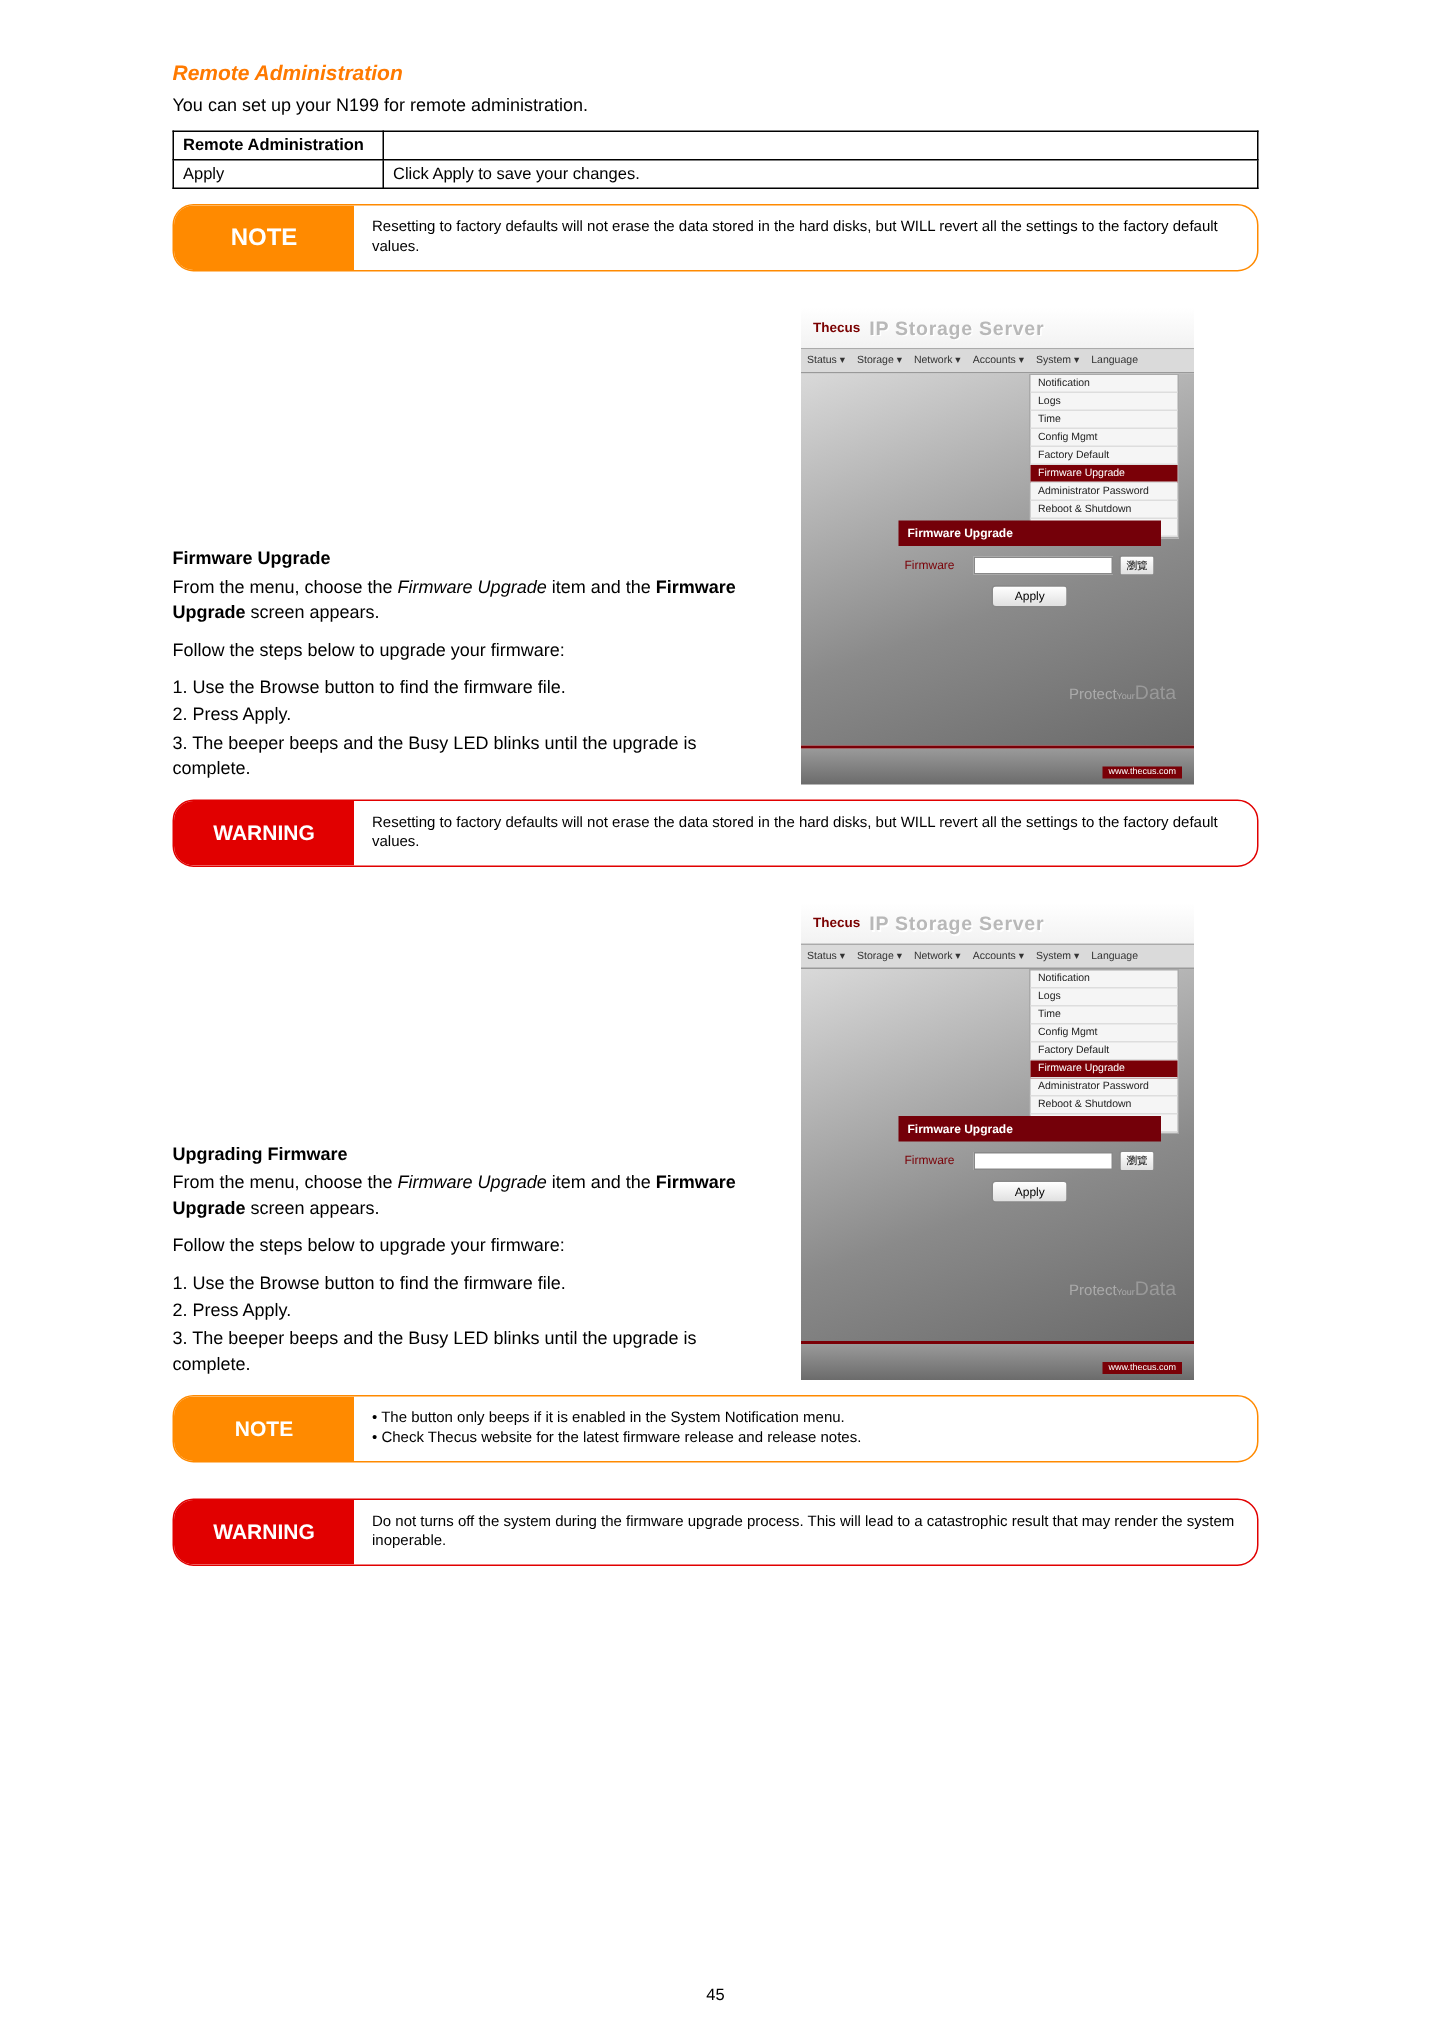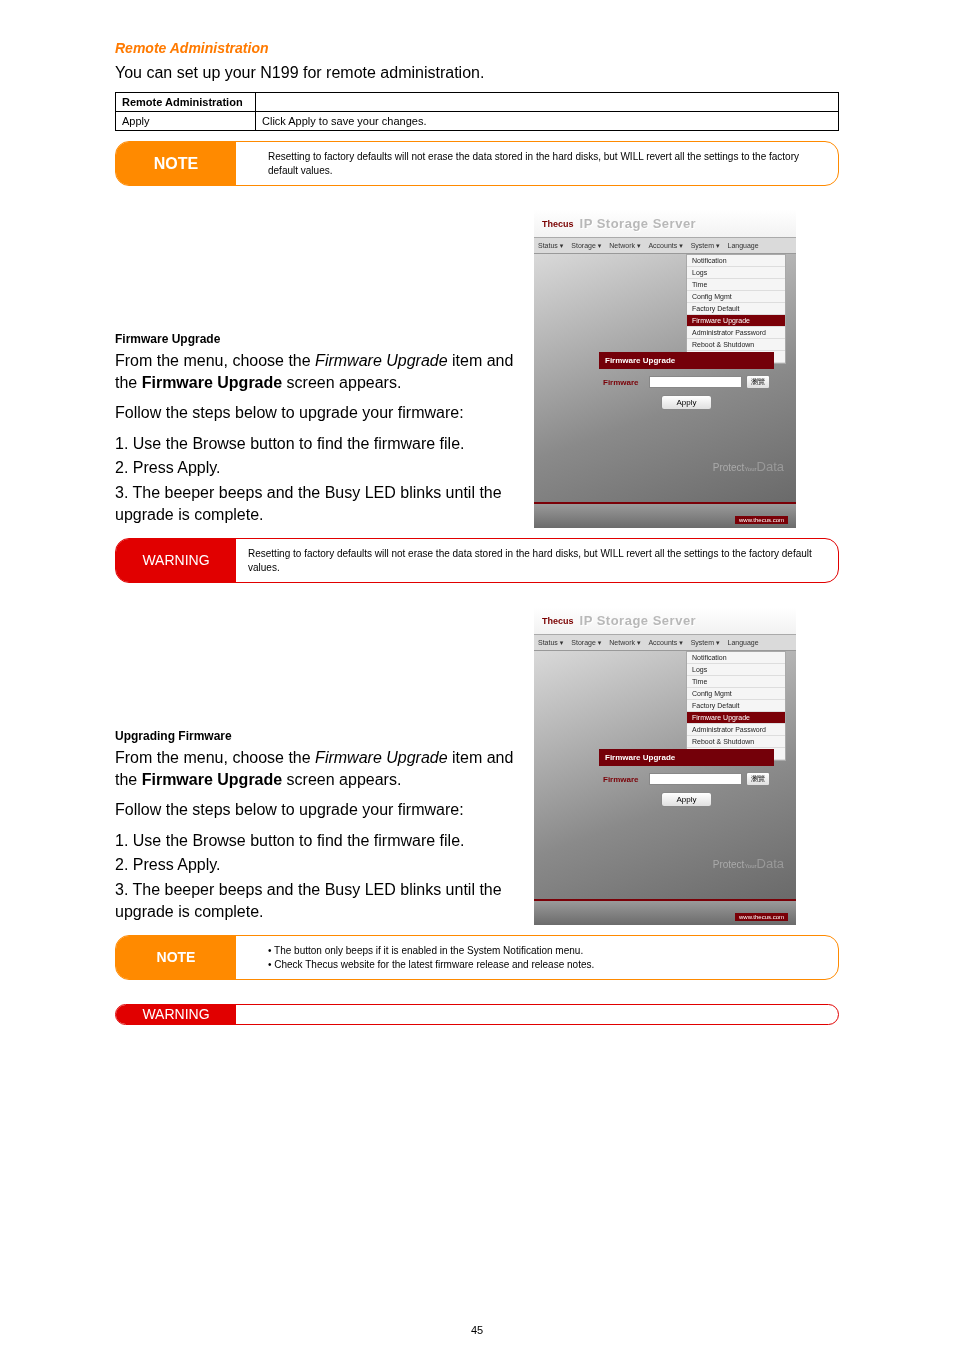--- a/index.html
+++ b/index.html
@@ -13,21 +13,21 @@
     background: #fff;
   }
   .page-title {
     color: #FF7A00;
     font-size: 14px;
     font-weight: bold;
     font-style: italic;
     margin: 0 0 6px 0;
   }
   .para {
-    font-size: 16px;
+    font-size: 12px;
     line-height: 1.4;
     margin: 0 0 8px 0;
   }
   table.grid {
     border-collapse: collapse;
     width: 100%;
     margin: 6px 0 10px 0;
     font-size: 11px;
   }
   table.grid th, table.grid td {
@@ -42,21 +42,20 @@
   table.grid td.col1 { width: 140px; }
 
   .callout-note {
     display: flex;
     border: 1px solid #FF8A00;
     border-radius: 14px;
     overflow: hidden;
     margin: 10px 0 24px 0;
     font-size: 10px;
     line-height: 1.35;
-    gap: 20px;
   }
   .callout-note .label {
     background: #FF8A00;
     color: #fff;
     display: flex;
     align-items: center;
     justify-content: center;
     font-weight: bold;
     min-width: 120px;
     font-size: 16px;
@@ -73,21 +72,21 @@
     margin: 10px 0 24px 0;
     font-size: 10px;
     line-height: 1.35;
   }
   .callout-warn .label {
     background: #E10000;
     color: #fff;
     display: flex;
     align-items: center;
     justify-content: center;
-    font-weight: normal;
+    font-weight: bold;
     min-width: 120px;
     font-size: 14px;
   }
   .callout-warn .body {
     padding: 8px 12px;
     color: #000;
   }
   .callout-warn.compact .label,
   .callout-note.compact .label { font-size: 14px; }
 
@@ -185,21 +184,21 @@
   }
   .shot-row {
     display: flex;
     align-items: center;
     gap: 4px;
     margin-bottom: 6px;
   }
   .shot-label {
     color: #7a0007;
     font-size: 8px;
-    font-weight: bold;
+    font-weight: normal;
     width: 42px;
   }
   .shot-input {
     flex: 1;
     height: 12px;
     background: #fff;
     border: 1px solid #888;
   }
   .shot-browse {
     font-size: 7px;
@@ -400,15 +399,16 @@
 <div class="callout-note compact">
   <div class="label">NOTE</div>
   <div class="body">
     <div>• The button only beeps if it is enabled in the System Notification menu.</div>
     <div>• Check Thecus website for the latest firmware release and release notes.</div>
   </div>
 </div>
 
 <div class="callout-warn compact">
   <div class="label">WARNING</div>
+  <div class="body">Do not turns off the system during the firmware upgrade process. This will lead to a catastrophic result that may render the system inoperable.</div>
 </div>
 
 <div class="page-num">45</div>
 
 </body></html>

